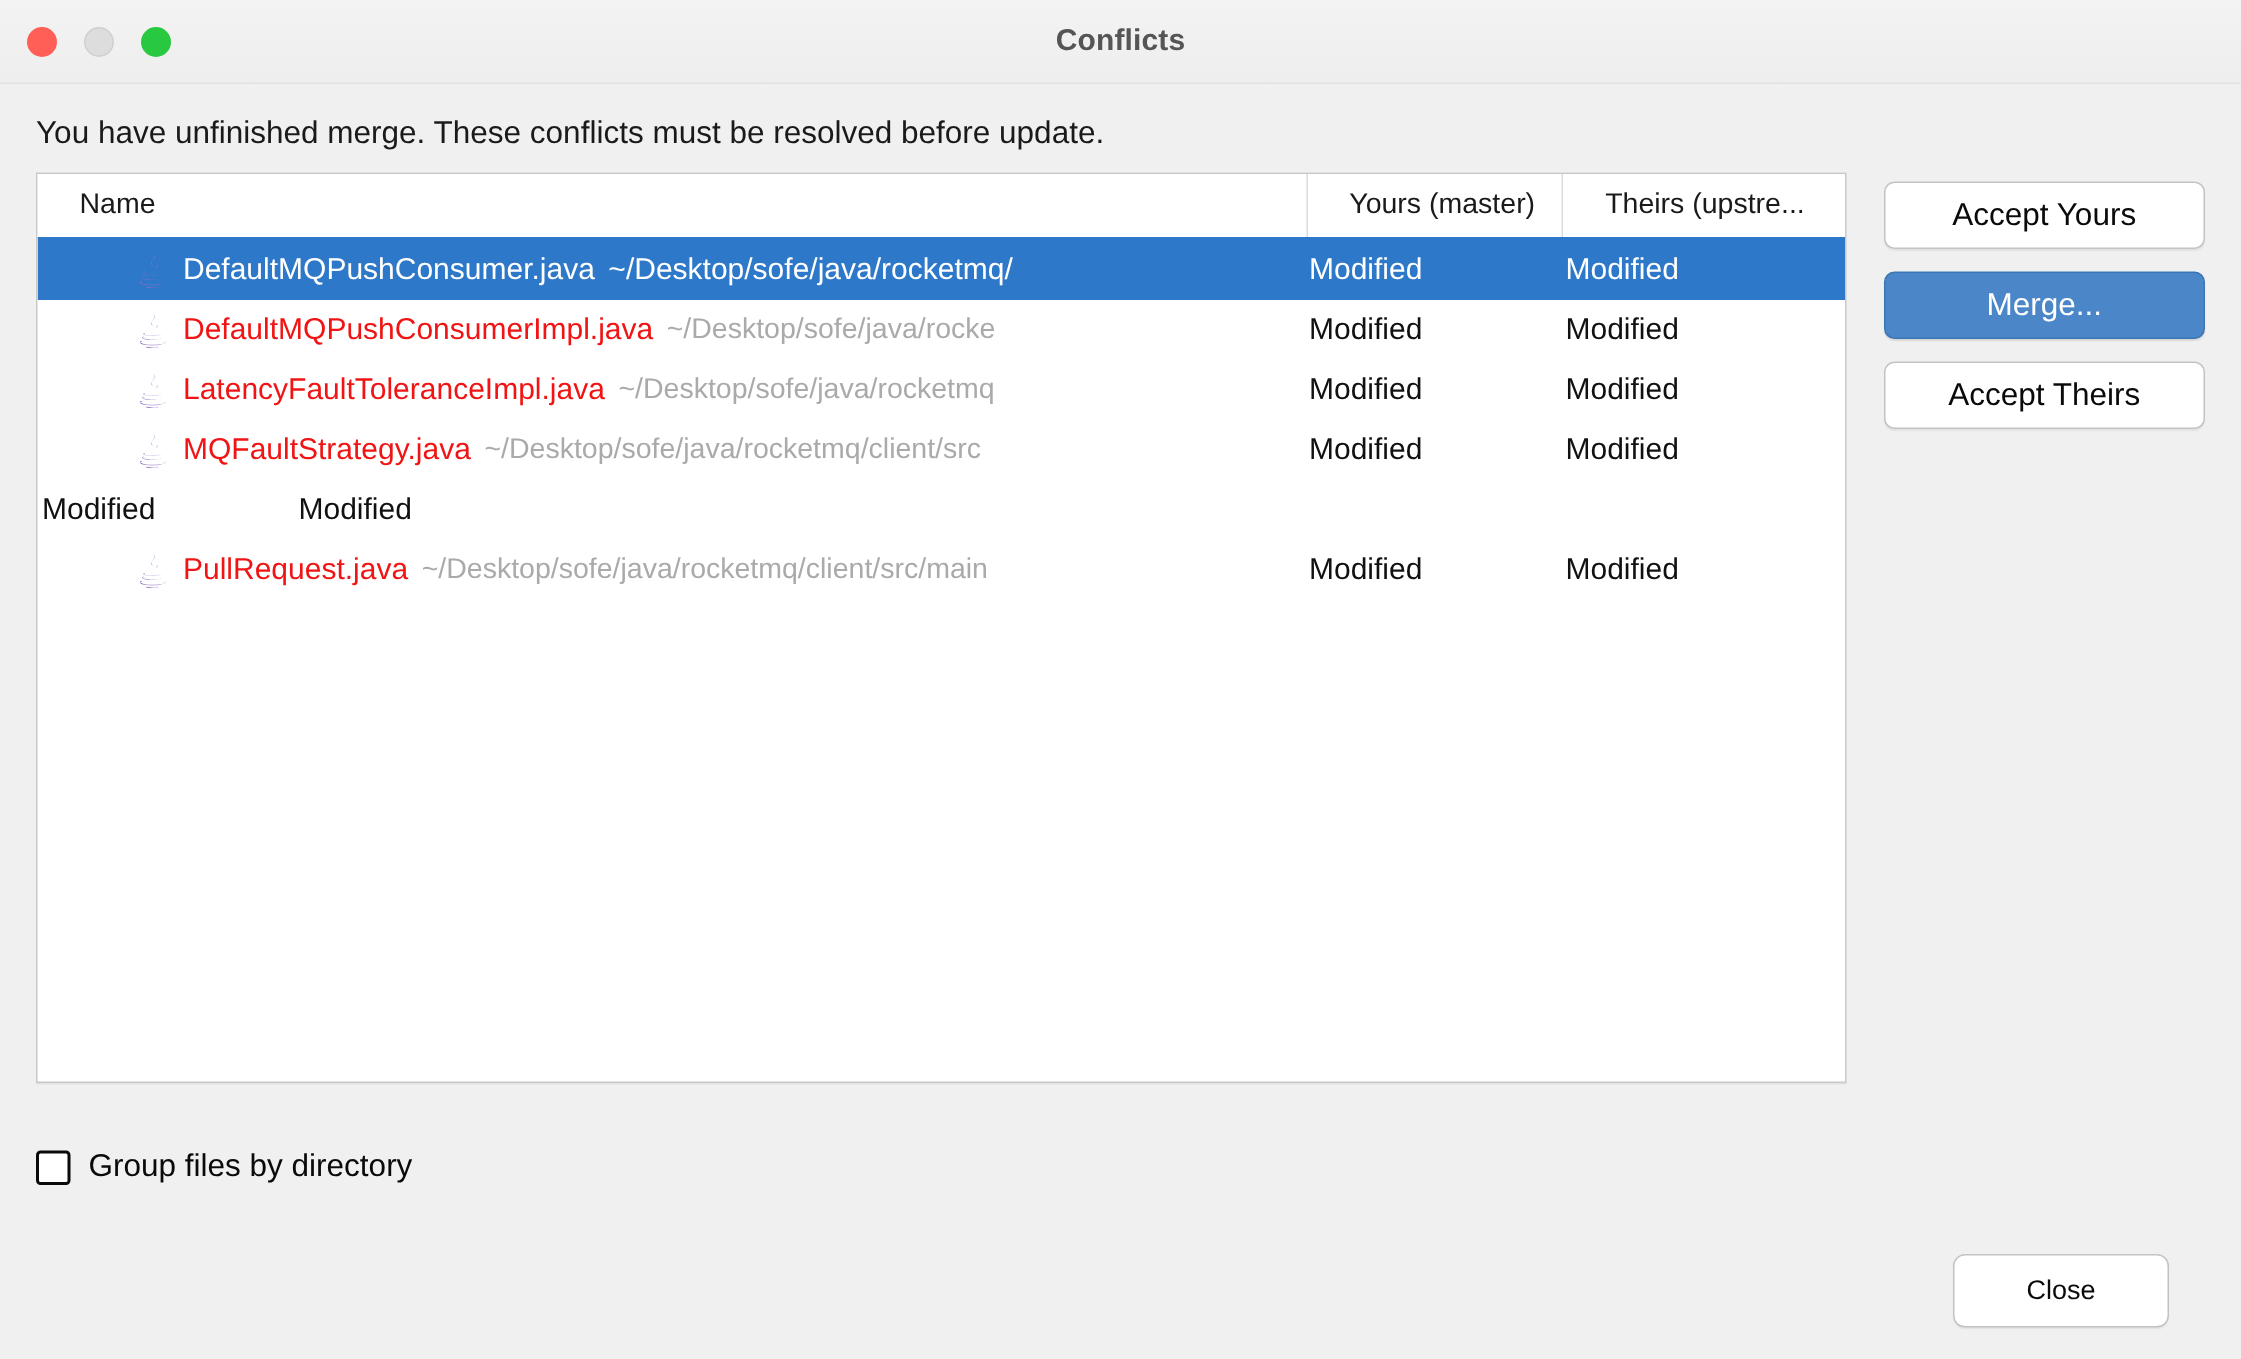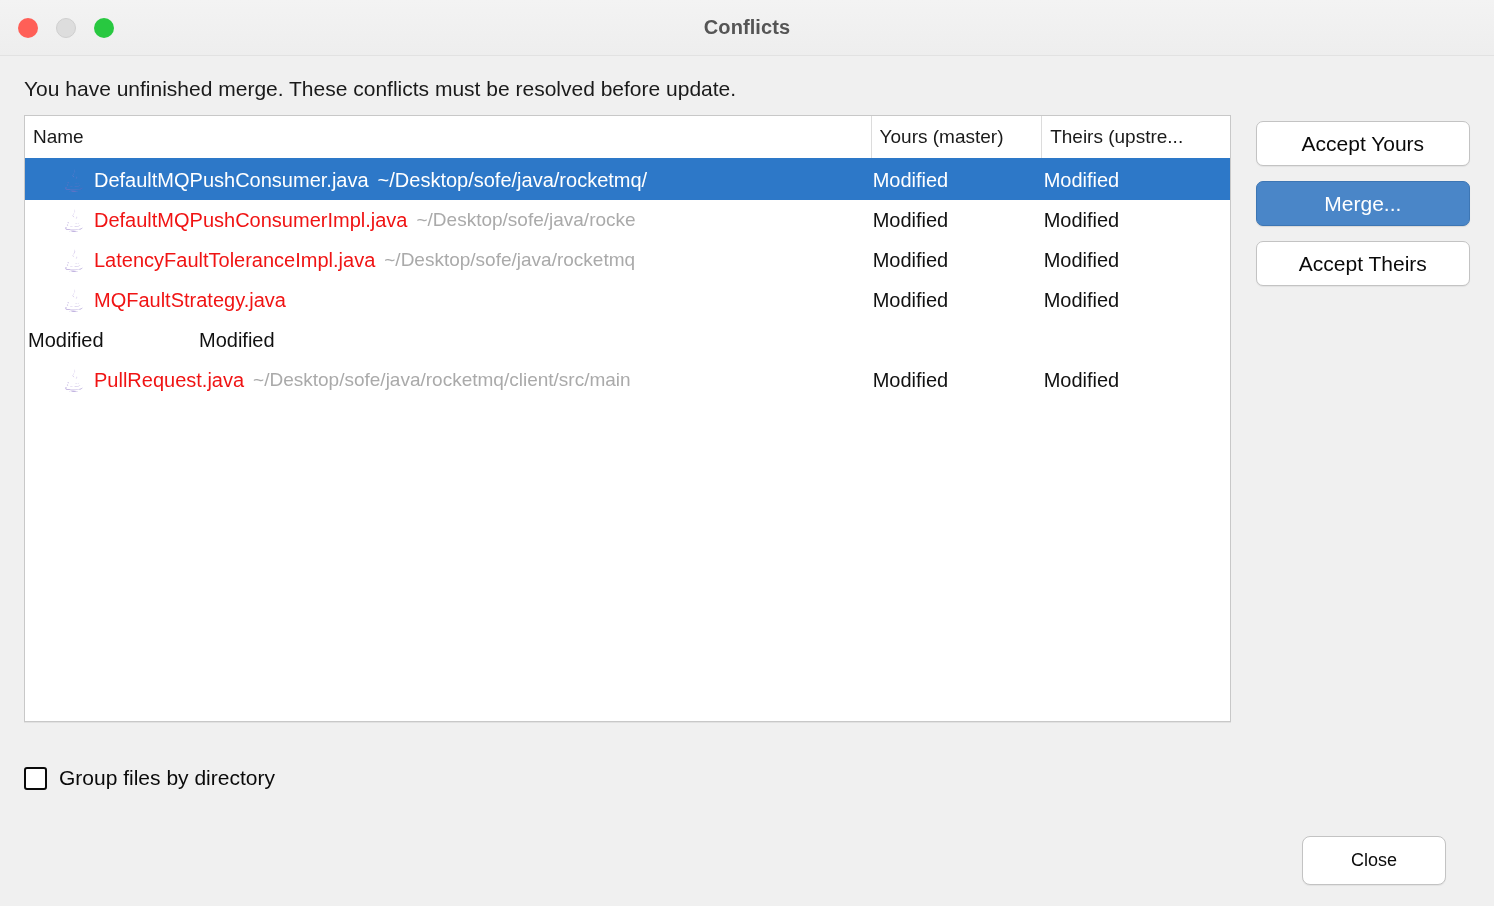--- a/index.html
+++ b/index.html
@@ -94,21 +94,21 @@
     background: #ffffff;
     border-bottom: 2px solid #2d78c8;
     align-items: center;
     font-size: 19px;
     color: #1a1a1a;
   }
   .th {
     height: 100%;
     display: flex;
     align-items: center;
-    padding: 0 6px 0 8px;
+    padding: 0 6px 0 28px;
     overflow: hidden;
     white-space: nowrap;
   }
   .th.name    { width: 848px; }
   .th.yours   { width: 171px; border-left: 1px solid #dcdcdc; }
   .th.theirs  { width: 189px; border-left: 1px solid #dcdcdc; }
 
   .tbl-body {
     flex: 1 1 auto;
     overflow: hidden;
@@ -123,20 +123,21 @@
   }
   .row.selected { background: #2d78c8; }
 
   .cell-name {
     width: 848px;
     display: flex;
     align-items: center;
     overflow: hidden;
     padding-left: 38px;
     gap: 0;
+    margin-left: 28px;
   }
   .java-icon {
     flex: 0 0 auto;
     width: 22px; height: 24px;
     margin-right: 9px;
     display: block;
   }
   .fname {
     color: #f01414;
     margin-right: 9px;
@@ -309,20 +310,21 @@
               <svg class="java-icon" viewBox="0 0 22 24">
                 <path d="M11.2 1.2c1.8 2 .6 3.3-.4 4.5-1 1.2-1.3 2.3.6 3.6-2.6-1-1.5-2.6-.6-3.8.9-1.2 1.7-2.4.4-4.3z" fill="#9a7fd0"></path>
                 <path d="M13.2 7.4c1.6 1.5.3 2.6-.6 3.4 2.3-1 1.6-2.4.6-3.4z" fill="#9a7fd0"></path>
                 <path d="M5.2 14.1c-1.4.5-.1 1.2 1.1 1.4 2.8.5 6.9.4 9-.2.7-.2 1.4-.5 1.4-.5s-.5.3-1 .4c-2.4.6-7 .6-9.4.2-.9-.2-1.3-.5-1.1-.8.1-.2.4-.4.4-.4s-.3 0-.4-.1z" fill="#8a6fc4"></path>
                 <path d="M4.3 16.5c-1 .6-.1 1.3 1.2 1.6 3.2.7 8.2.6 10.8-.2.9-.3 1.4-.6 1.4-.6s-.6.3-1.2.5c-3 .8-8 .8-10.9.1-1-.2-1.5-.6-1.3-.9.1-.2.5-.4.5-.4s-.4-.1-.5-.1z" fill="#8a6fc4"></path>
                 <path d="M2.9 19.2c-1.2.8.3 1.7 2.1 2.1 4.4 1 10.9.6 13.5-.5 0 0-.8.5-2.1.8-3.8.9-9.8.7-12.6-.1-1.3-.4-1.7-.9-.9-1.3.4-.2 1-.3 1-.3s-.7-.4-1-.7z" fill="#8a6fc4"></path>
                 <path d="M18.3 20.9c1.1-.6 1.6-1.4 1.6-1.4s-.4.6-1.5 1.1c-1 .4-2.2.6-2.2.6s1.2 0 2.1-.3z" fill="#7a5fb8"></path>
                 <path d="M6.8 22.9c-1 .3 1.7.8 4.3.7 2 0 4-.3 4-.3s-.5.2-1.4.4c-3 .5-8.8.4-6.9-.8z" fill="#8a6fc4"></path>
               </svg>
               <span class="fname">MQFaultStrategy.java</span>
+              <span class="fpath">~/Desktop/sofe/java/rocketmq/client/src</span>
             </div>
             <div class="cell-status yours">Modified</div>
             <div class="cell-status theirs">Modified</div>
           </div>
           <div class="row">
             <div class="cell-status yours">Modified</div>
             <div class="cell-status theirs">Modified</div>
           </div>
           <div class="row">
             <div class="cell-name">

